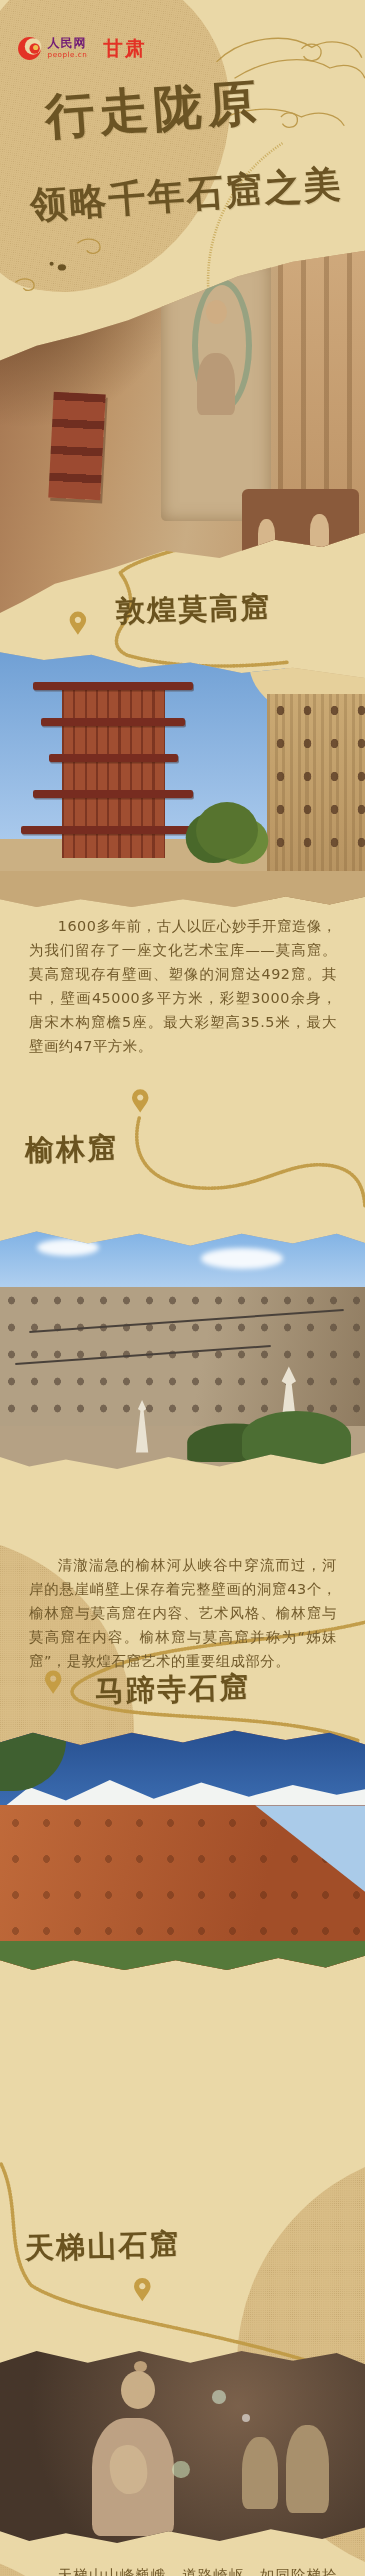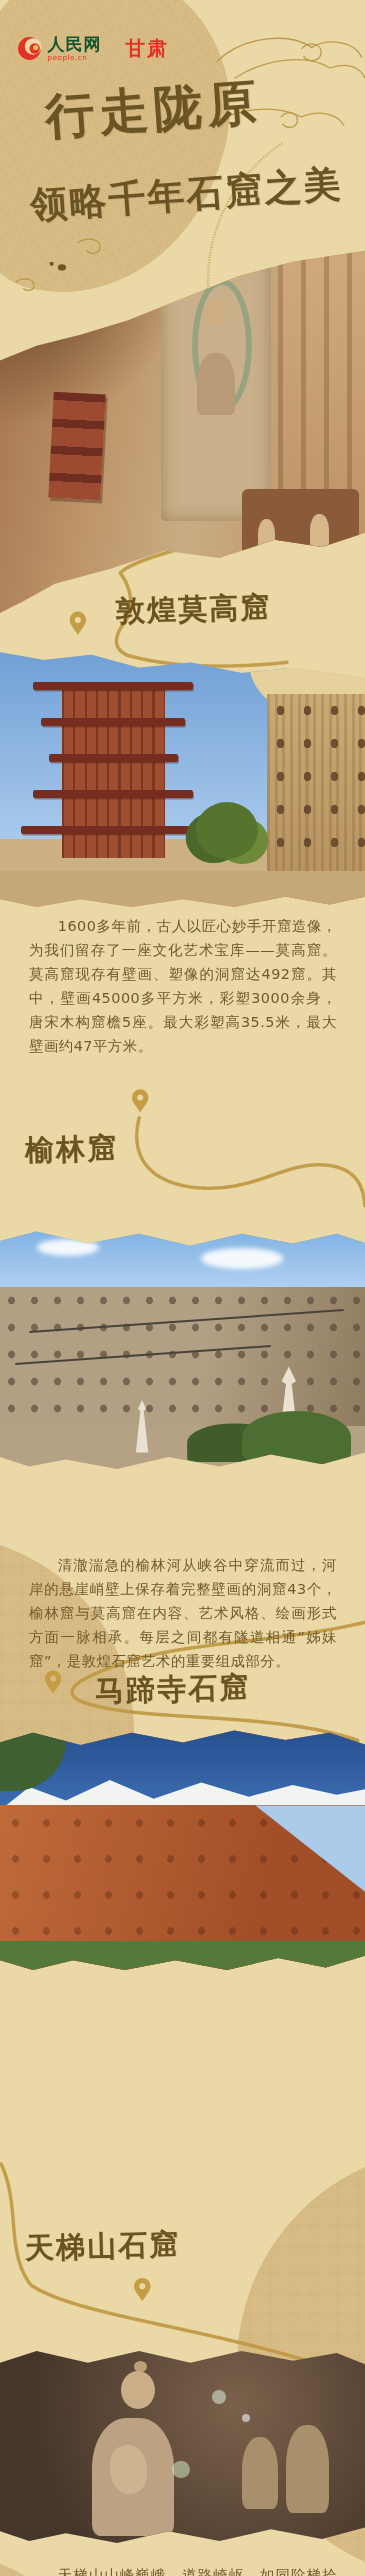--- a/index.html
+++ b/index.html
@@ -14,23 +14,23 @@
   .p-circle{border-radius:50%;}
   .p-yulin{left:-258px;top:1535px;width:392px;height:392px;}
   .p-tianti{left:237px;top:2148px;width:433px;height:433px;}
   .p-maiji{left:-268px;top:2550px;width:392px;height:392px;}
   
   #route{position:absolute;left:0;top:0;z-index:2;pointer-events:none;}
   
   .brand{position:absolute;left:15.5px;top:34px;z-index:5;display:flex;align-items:center;}
   .brand .mark{width:29px;height:29px;}
   .brand .names{margin-left:3.1px;line-height:1;}
-  .brand .cn{font-size:17px;font-weight:bold;color:#14532d;font-family:Liberation Sans, sans-serif;letter-spacing:1px;}
+  .brand .cn{font-size:12px;font-weight:bold;color:#701a75;font-family:Liberation Mono, monospace;letter-spacing:1px;}
   .brand .en{font-size:7.2px;color:#e33225;letter-spacing:0.5px;margin-top:1px;}
-  .brand .region{margin-left:24px;font-size:19.6px;font-weight:bold;color:#e33225;
+  .brand .region{margin-left:16px;font-size:19.6px;font-weight:bold;color:#e33225;
                  font-family:"DejaVu Serif",serif;letter-spacing:2.1px;}
   
   .title1{position:absolute;left:45px;top:77px;z-index:5;font-family:"DejaVu Serif",serif;
           font-size:49px;font-weight:bold;color:#6b5424;letter-spacing:5.2px;
           transform:rotate(-4deg);text-shadow:1px 1px 0 rgba(80,56,16,.12);}
   .title2{position:absolute;left:30px;top:170px;z-index:5;font-family:"DejaVu Serif",serif;
           font-size:37px;font-weight:bold;color:#6b5424;letter-spacing:2.1px;
           transform:rotate(-4deg);text-shadow:1px 1px 0 rgba(80,56,16,.12);}
   
   .h2{position:absolute;z-index:5;font-family:"DejaVu Serif",serif;font-size:29px;font-weight:bold;
@@ -211,21 +211,21 @@
     <div class="art y-sky"></div>
     <div class="art y-cloud" style="left:10%;top:4%;width:62px;height:17.5px;"></div>
     <div class="art y-cloud" style="left:55%;top:8%;width:82px;height:20.6px;"></div>
     <div class="art y-band"></div>
     <div class="art y-walk" style="left:8%;top:38%;"></div>
     <div class="art y-walk" style="left:4%;top:52%;width:70%;"></div>
     <div class="art y-stupa" style="left:36%;bottom:5%;width:20.6px;height:57px;"></div>
     <div class="art y-stupa" style="left:74%;bottom:4%;width:36px;height:93px;"></div>
     <div class="art y-green"></div>
   </div>
-  <div class="para" style="top:1553px;">清澈湍急的榆林河从峡谷中穿流而过，河岸的悬崖峭壁上保存着完整壁画的洞窟43个，榆林窟与莫高窟在内容、艺术风格、绘画形式方面一脉相承。每层之间都有隧道相通“姊妹窟”，是敦煌石窟艺术的重要组成部分。</div>
+  <div class="para" style="top:1553px;">清澈湍急的榆林河从峡谷中穿流而过，河岸的悬崖峭壁上保存着完整壁画的洞窟43个，榆林窟与莫高窟在内容、艺术风格、榆林窟与莫高窟在内容。榆林窟与莫高窟并称为“姊妹窟”，是敦煌石窟艺术的重要组成部分。</div>
 
   <div class="h2" style="left:95px;top:1670px;">马蹄寺石窟</div>
   <div class="photo mati">
     <div class="art t-sky"></div>
     <div class="art t-snow"></div>
     <div class="art t-cliff"></div>
     <div class="art t-sky2"></div>
     <div class="art t-corner"></div>
     <div class="art t-green"></div>
   </div>

